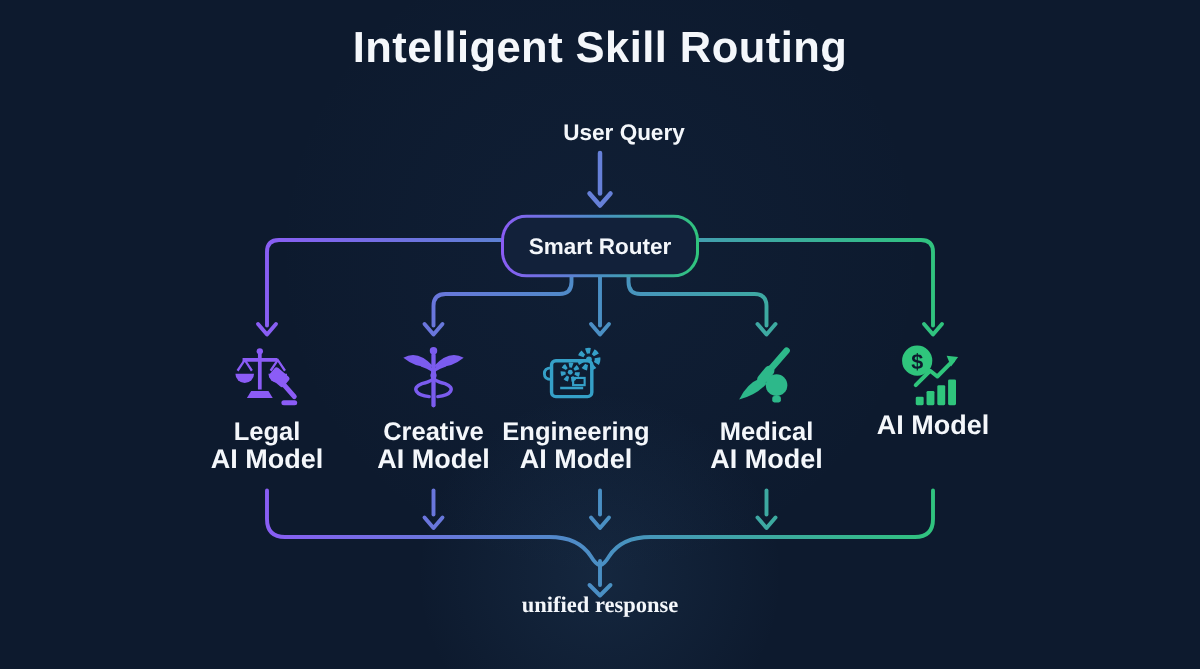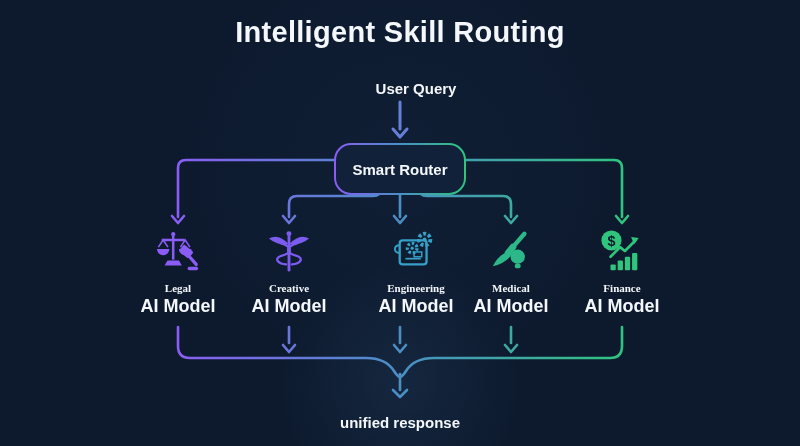--- a/index.html
+++ b/index.html
@@ -18,33 +18,33 @@
   }
   .title{position:absolute;top:16px;left:0;width:100%;text-align:center;
     font-size:29px;font-weight:700;letter-spacing:.3px;color:var(--c-text);}
   .user-query{position:absolute;top:80px;left:0;width:100%;text-align:center;
     font-size:15px;font-weight:700;padding-left:32px;}
   .connectors{position:absolute;inset:0;pointer-events:none;}
   .flow{stroke:url(#flowGrad);stroke-width:2.6;fill:none;stroke-linecap:round;stroke-linejoin:round;}
   .q-arrow{stroke:var(--c-query_arrow);stroke-width:3;fill:none;stroke-linecap:round;stroke-linejoin:round;}
   .gs{stop-color:var(--c-gradient_start);} .gm{stop-color:var(--c-gradient_mid);} .ge{stop-color:var(--c-gradient_end);}
   .router{
-    position:absolute;left:334px;top:143px;width:132px;height:52px;border-radius:17px;
+    position:absolute;left:334px;top:143px;width:132px;height:42px;border-radius:17px;
     border:2px solid transparent;display:flex;align-items:center;justify-content:center;
     background:linear-gradient(var(--c-router_fill),var(--c-router_fill)) padding-box,
                linear-gradient(90deg,var(--c-gradient_start),var(--c-gradient_mid),var(--c-gradient_end)) border-box;
     font-size:15px;font-weight:700;
   }
   .model-col{position:absolute;top:228px;width:120px;text-align:center;}
   .model-col .icon{display:block;width:46px;height:46px;margin:0 auto;}
   .model-col svg{width:46px;height:46px;display:block;}
-  .model-name{margin-top:5px;font-size:11px;font-weight:600;line-height:18px;font-family:Liberation Serif, serif;}
+  .model-name{margin-top:5px;font-size:17px;font-weight:600;line-height:18px;}
   .model-type{font-size:18px;font-weight:600;line-height:18px;}
-  .unified{position:absolute;top:414px;left:0;width:100%;text-align:center;
-    font-size:15px;font-weight:600;}
+  .unified{position:absolute;top:396px;left:0;width:100%;text-align:center;
+    font-size:15px;font-weight:600;font-family:Liberation Serif, serif;}
   .coin-label{fill:var(--c-background);font-weight:bold;font-size:15px;font-family:"Liberation Sans",sans-serif;}
 </style>
 </head>
 <body>
 
 <div class="canvas">
 
   <div class="title">Intelligent Skill Routing</div>
 
   <div class="user-query">User Query</div>
@@ -144,21 +144,21 @@
         <path d="M24 17 Q35 5 45 11 Q35 19 24 17 Z" fill="currentColor"></path>
         <path d="M24 9 V44" stroke="currentColor" stroke-width="3" stroke-linecap="round" fill="none"></path>
         <path d="M16 16 C28 20 28 26 16 29 C8 32 12 37 21 38" stroke="currentColor" stroke-width="2.4" fill="none" stroke-linecap="round"></path>
         <path d="M32 16 C20 20 20 26 32 29 C40 32 36 37 27 38" stroke="currentColor" stroke-width="2.4" fill="none" stroke-linecap="round"></path>
       </svg>
     </span>
     <div class="model-name">Creative</div>
     <div class="model-type">AI Model</div>
   </div>
 
-  <div class="model-col" style="left:356px">
+  <div class="model-col" style="left:324px">
     <span class="icon" style="color: rgb(53, 160, 200);">
       <svg viewBox="0 0 48 48">
         <rect x="7" y="13" width="28" height="25" rx="3" fill="none" stroke="currentColor" stroke-width="2.4"></rect>
         <path d="M7 18 Q2 18 2 22 Q2 26 7 26" fill="none" stroke="currentColor" stroke-width="2"></path>
         <path d="M13 32 H29" stroke="currentColor" stroke-width="1.8"></path>
         <rect x="22" y="25" width="8" height="5" fill="none" stroke="currentColor" stroke-width="1.5"></rect>
         <circle cx="33" cy="12" r="6" fill="none" stroke="currentColor" stroke-width="4" stroke-dasharray="3.1 2.1"></circle>
         <circle cx="33" cy="12" r="2" fill="currentColor"></circle>
         <circle cx="20" cy="21" r="5" fill="none" stroke="currentColor" stroke-width="3.4" stroke-dasharray="2.6 1.9"></circle>
         <circle cx="20" cy="21" r="1.7" fill="currentColor"></circle>
@@ -192,19 +192,18 @@
         <g fill="currentColor">
           <rect x="12" y="38" width="5.5" height="6" rx="1"></rect>
           <rect x="19.5" y="34" width="5.5" height="10" rx="1"></rect>
           <rect x="27" y="30" width="5.5" height="14" rx="1"></rect>
           <rect x="34.5" y="26" width="5.5" height="18" rx="1"></rect>
         </g>
         <path d="M12 30 L22 20 L27 24 L38 13" stroke="currentColor" stroke-width="2.8" fill="none" stroke-linecap="round" stroke-linejoin="round"></path>
         <path d="M33.5 9.5 L41.5 10.5 L36.5 17 Z" fill="currentColor"></path>
       </svg>
     </span>
-    <div class="model-name">Finance</div>
     <div class="model-type">AI Model</div>
   </div>
 
   <div class="unified">unified response</div>
 
 </div>
 
 </body></html>

